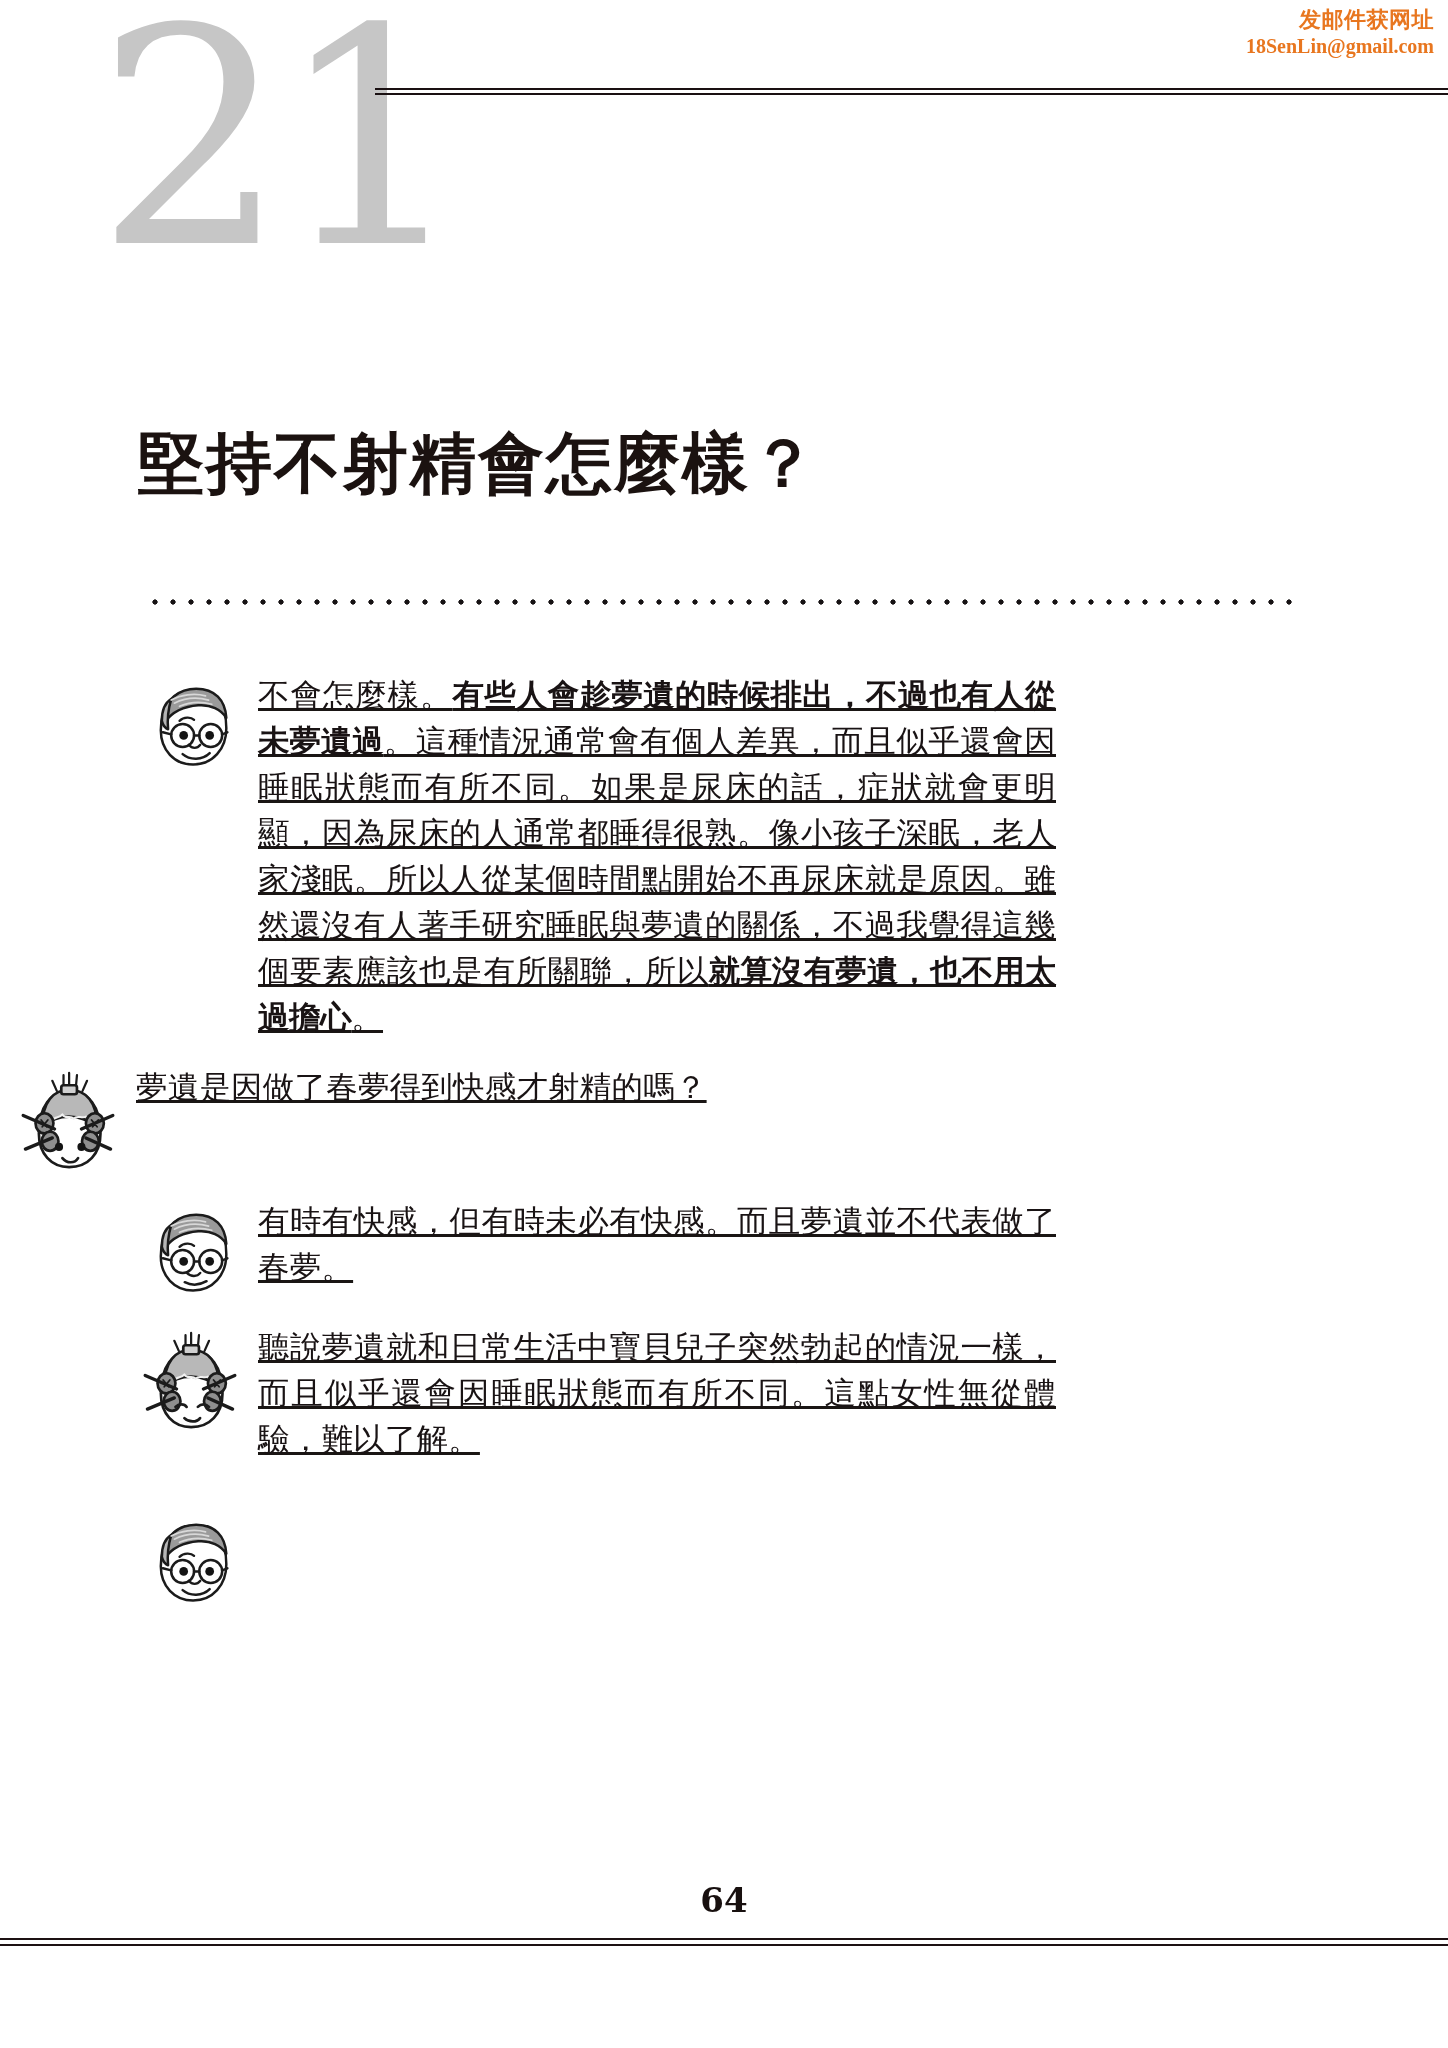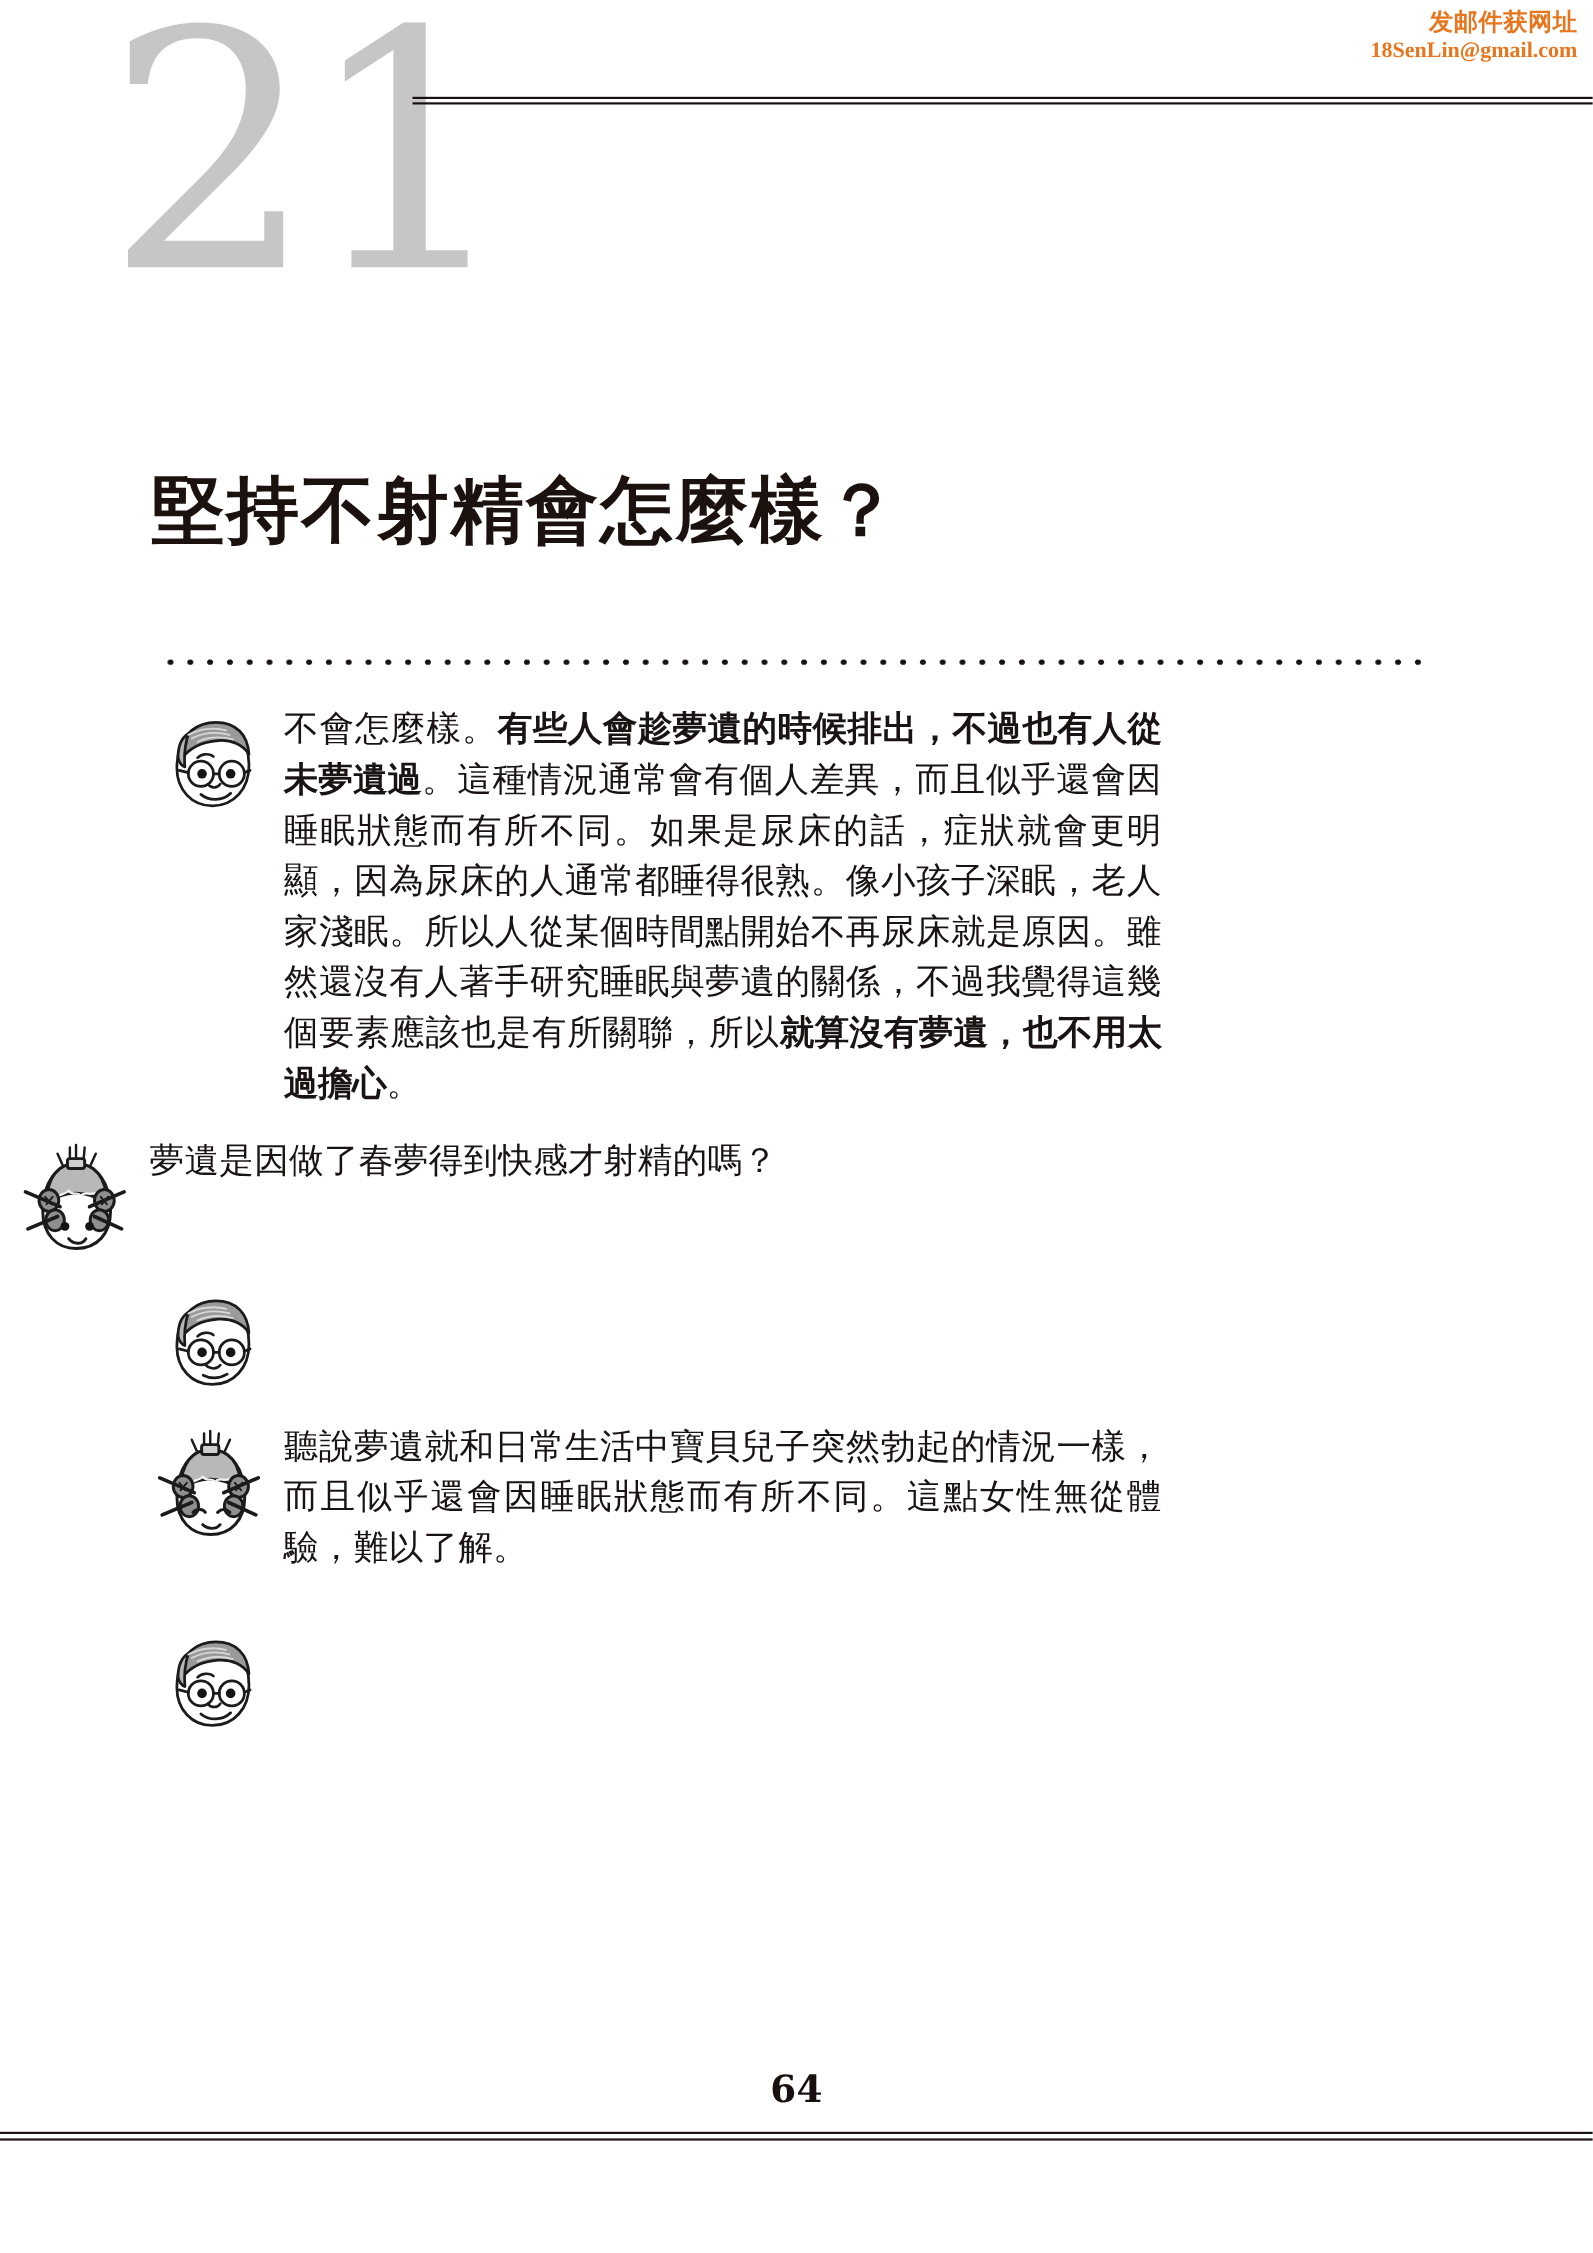--- a/index.html
+++ b/index.html
@@ -98,22 +98,23 @@
     background-image: radial-gradient(circle, #161213 2.4px, rgba(0,0,0,0) 2.8px);
     background-size: 18px 10px;
     background-repeat: repeat-x;
     background-position: left center;
   }
 
   
   .content {
     position: absolute;
     left: 0;
-    top: 640px;
+    top: 672px;
     width: 1164px;
+    text-decoration: underline;
   }
   .dialogue {
     position: relative;
     display: flex;
     align-items: flex-start;
     padding-left: 140px;
     padding-right: 108px;
   }
   .avatar-slot {
     flex: 0 0 auto;
@@ -269,20 +270,21 @@
           <path d="M30 60 L22 58"></path>
           <path d="M79 60 L84 58"></path>
           <circle cx="42" cy="61" r="4.2" fill="#141414" stroke="none"></circle>
           <circle cx="67" cy="61" r="4.2" fill="#141414" stroke="none"></circle>
           <path d="M38 47 C42 43 49 43 52 46" stroke-width="2.2"></path>
           <path d="M45 72 C49 76 55 76 58 72" stroke-width="2.2"></path>
           <path d="M43 81 C49 84 57 84 64 80" stroke-width="2.4"></path>
         </g>
       </svg>
     </div>
+    <div class="speech-text"><span>有時有快感，但有時未必有快感。而且夢遺並不代表做了春夢。</span></div>
   </div>
 
   <div class="dialogue" style="margin-bottom:46px;">
     <div class="avatar-slot">
       <svg class="avatar mom" viewBox="0 0 100 100">
         <g stroke="#1b1b1b" stroke-width="2.4" fill="none" stroke-linejoin="round" stroke-linecap="round">
           <path d="M24 62 C24 38 35 24 51 24 C68 24 79 38 79 62 C79 80 68 92 51 92 C35 92 24 80 24 62 Z" fill="#ffffff"></path>
           <path d="M27 56 C27 34 37 23 51 23 C66 23 76 34 76 56 C68 50 60 47 51 47 C42 47 34 50 27 56 Z" fill="#b8b8b8"></path>
           <path d="M34 52 C38 46 42 49 45 45 C48 50 52 45 55 49 C58 45 62 49 66 47" stroke="#f0f0f0" stroke-width="1.8" fill="none"></path>
           <path d="M46 21 L46 10 M51 20 L51 8 M57 21 L58 10 M40 24 L36 15 M63 24 L67 15" stroke-width="2"></path>

